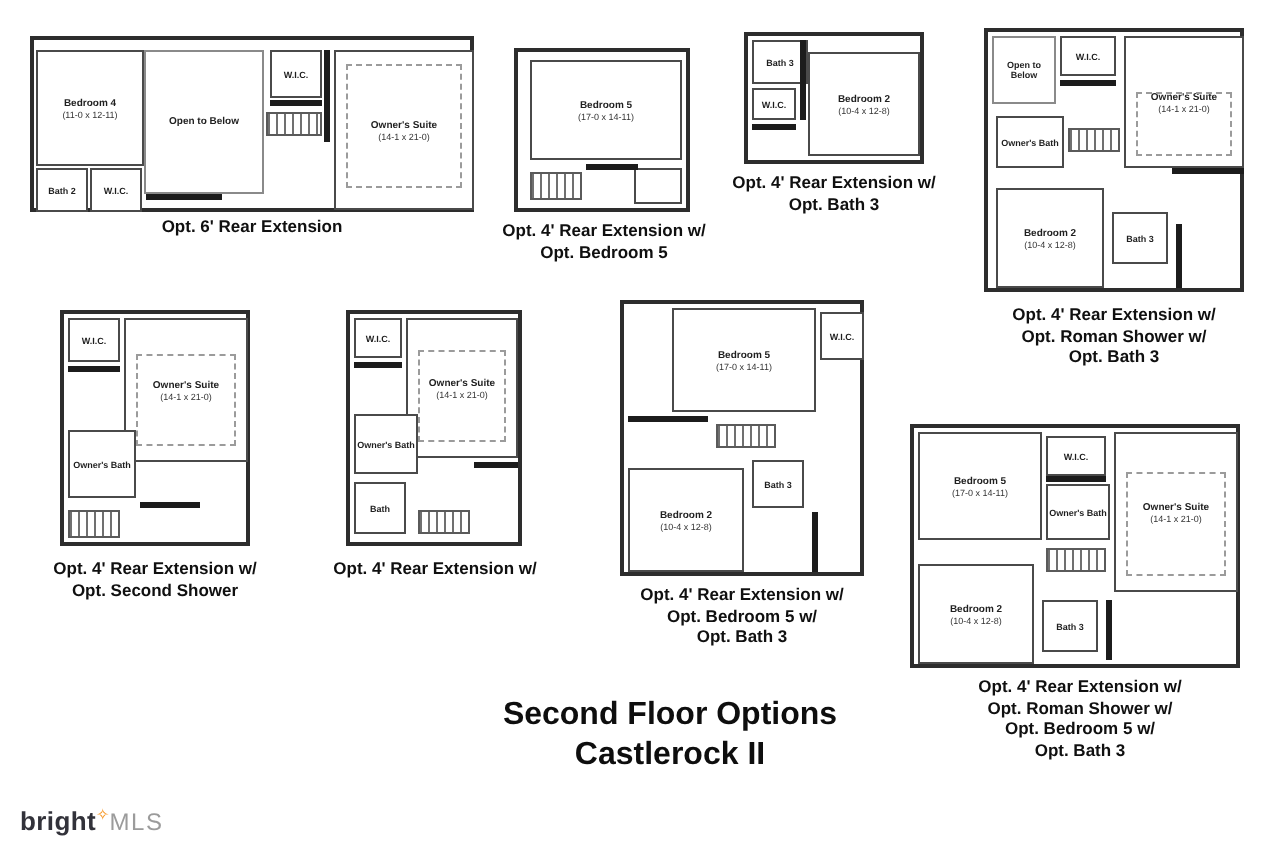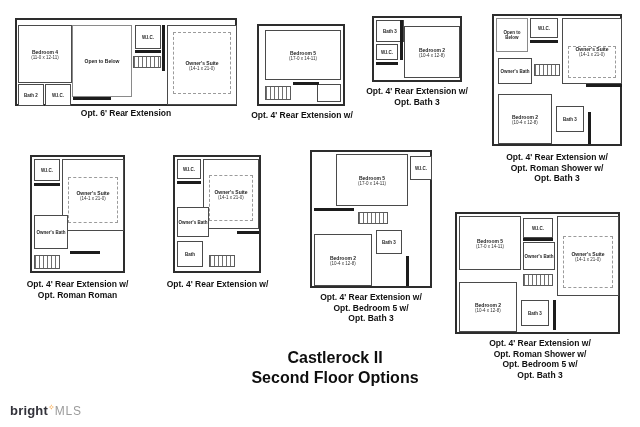--- a/index.html
+++ b/index.html
@@ -78,20 +78,21 @@
     <div class="room" style="left:6px; top:4px; width:76px; height:50px;">
       <div class="rl">Bedroom 5</div>
       <div class="rd">(17-0 x 14-11)</div>
     </div>
     <div class="stairs" style="left:6px; top:60px; width:26px; height:14px;"></div>
     <div class="room" style="left:58px; top:58px; width:24px; height:18px;"></div>
     <div class="wall" style="left:34px; top:56px; width:26px; height:3px;"></div>
   </div>
   <div class="caption" style="left:247px; top:110px; width:110px;">
     <div>Opt. 4' Rear Extension w/</div>
+    <div>Opt. Bedroom 5</div>
   </div>
 
   <div class="plan" style="left:372px; top:16px; width:90px; height:66px;">
     <div class="room" style="left:2px; top:2px; width:28px; height:22px;">
       <div class="rl tiny">Bath 3</div>
     </div>
     <div class="room" style="left:2px; top:26px; width:22px; height:16px;">
       <div class="rl tiny">W.I.C.</div>
     </div>
     <div class="room" style="left:30px; top:8px; width:56px; height:52px;">
@@ -150,21 +151,21 @@
     <div class="tray" style="left:36px; top:20px; width:50px; height:46px;"></div>
     <div class="room" style="left:2px; top:58px; width:34px; height:34px;">
       <div class="rl tiny">Owner's Bath</div>
     </div>
     <div class="stairs" style="left:2px; top:98px; width:26px; height:14px;"></div>
     <div class="wall" style="left:2px; top:26px; width:26px; height:3px;"></div>
     <div class="wall" style="left:38px; top:94px; width:30px; height:3px;"></div>
   </div>
   <div class="caption" style="left:15px; top:279px; width:125px;">
     <div>Opt. 4' Rear Extension w/</div>
-    <div>Opt. Roman Roman</div>
+    <div>Opt. Second Shower</div>
   </div>
 
   <div class="plan" style="left:173px; top:155px; width:88px; height:118px;">
     <div class="room" style="left:2px; top:2px; width:24px; height:20px;">
       <div class="rl tiny">W.I.C.</div>
     </div>
     <div class="room" style="left:28px; top:2px; width:56px; height:70px;">
       <div class="rl">Owner's Suite</div>
       <div class="rd">(14-1 x 21-0)</div>
     </div>
@@ -236,21 +237,21 @@
     <div class="wall" style="left:96px; top:86px; width:3px; height:30px;"></div>
   </div>
   <div class="caption" style="left:465px; top:338px; width:150px;">
     <div>Opt. 4' Rear Extension w/</div>
     <div>Opt. Roman Shower w/</div>
     <div>Opt. Bedroom 5 w/</div>
     <div>Opt. Bath 3</div>
   </div>
 
   <div class="main-title">
+    <div>Second Floor Options</div>
     <div>Castlerock II</div>
-    <div>Second Floor Options</div>
   </div>
 
   <div class="watermark">
     <span class="wm-brand">bright</span><span class="wm-star">✧</span><span class="wm-mls">MLS</span>
   </div>
 
 </div>
 
 </body></html>

